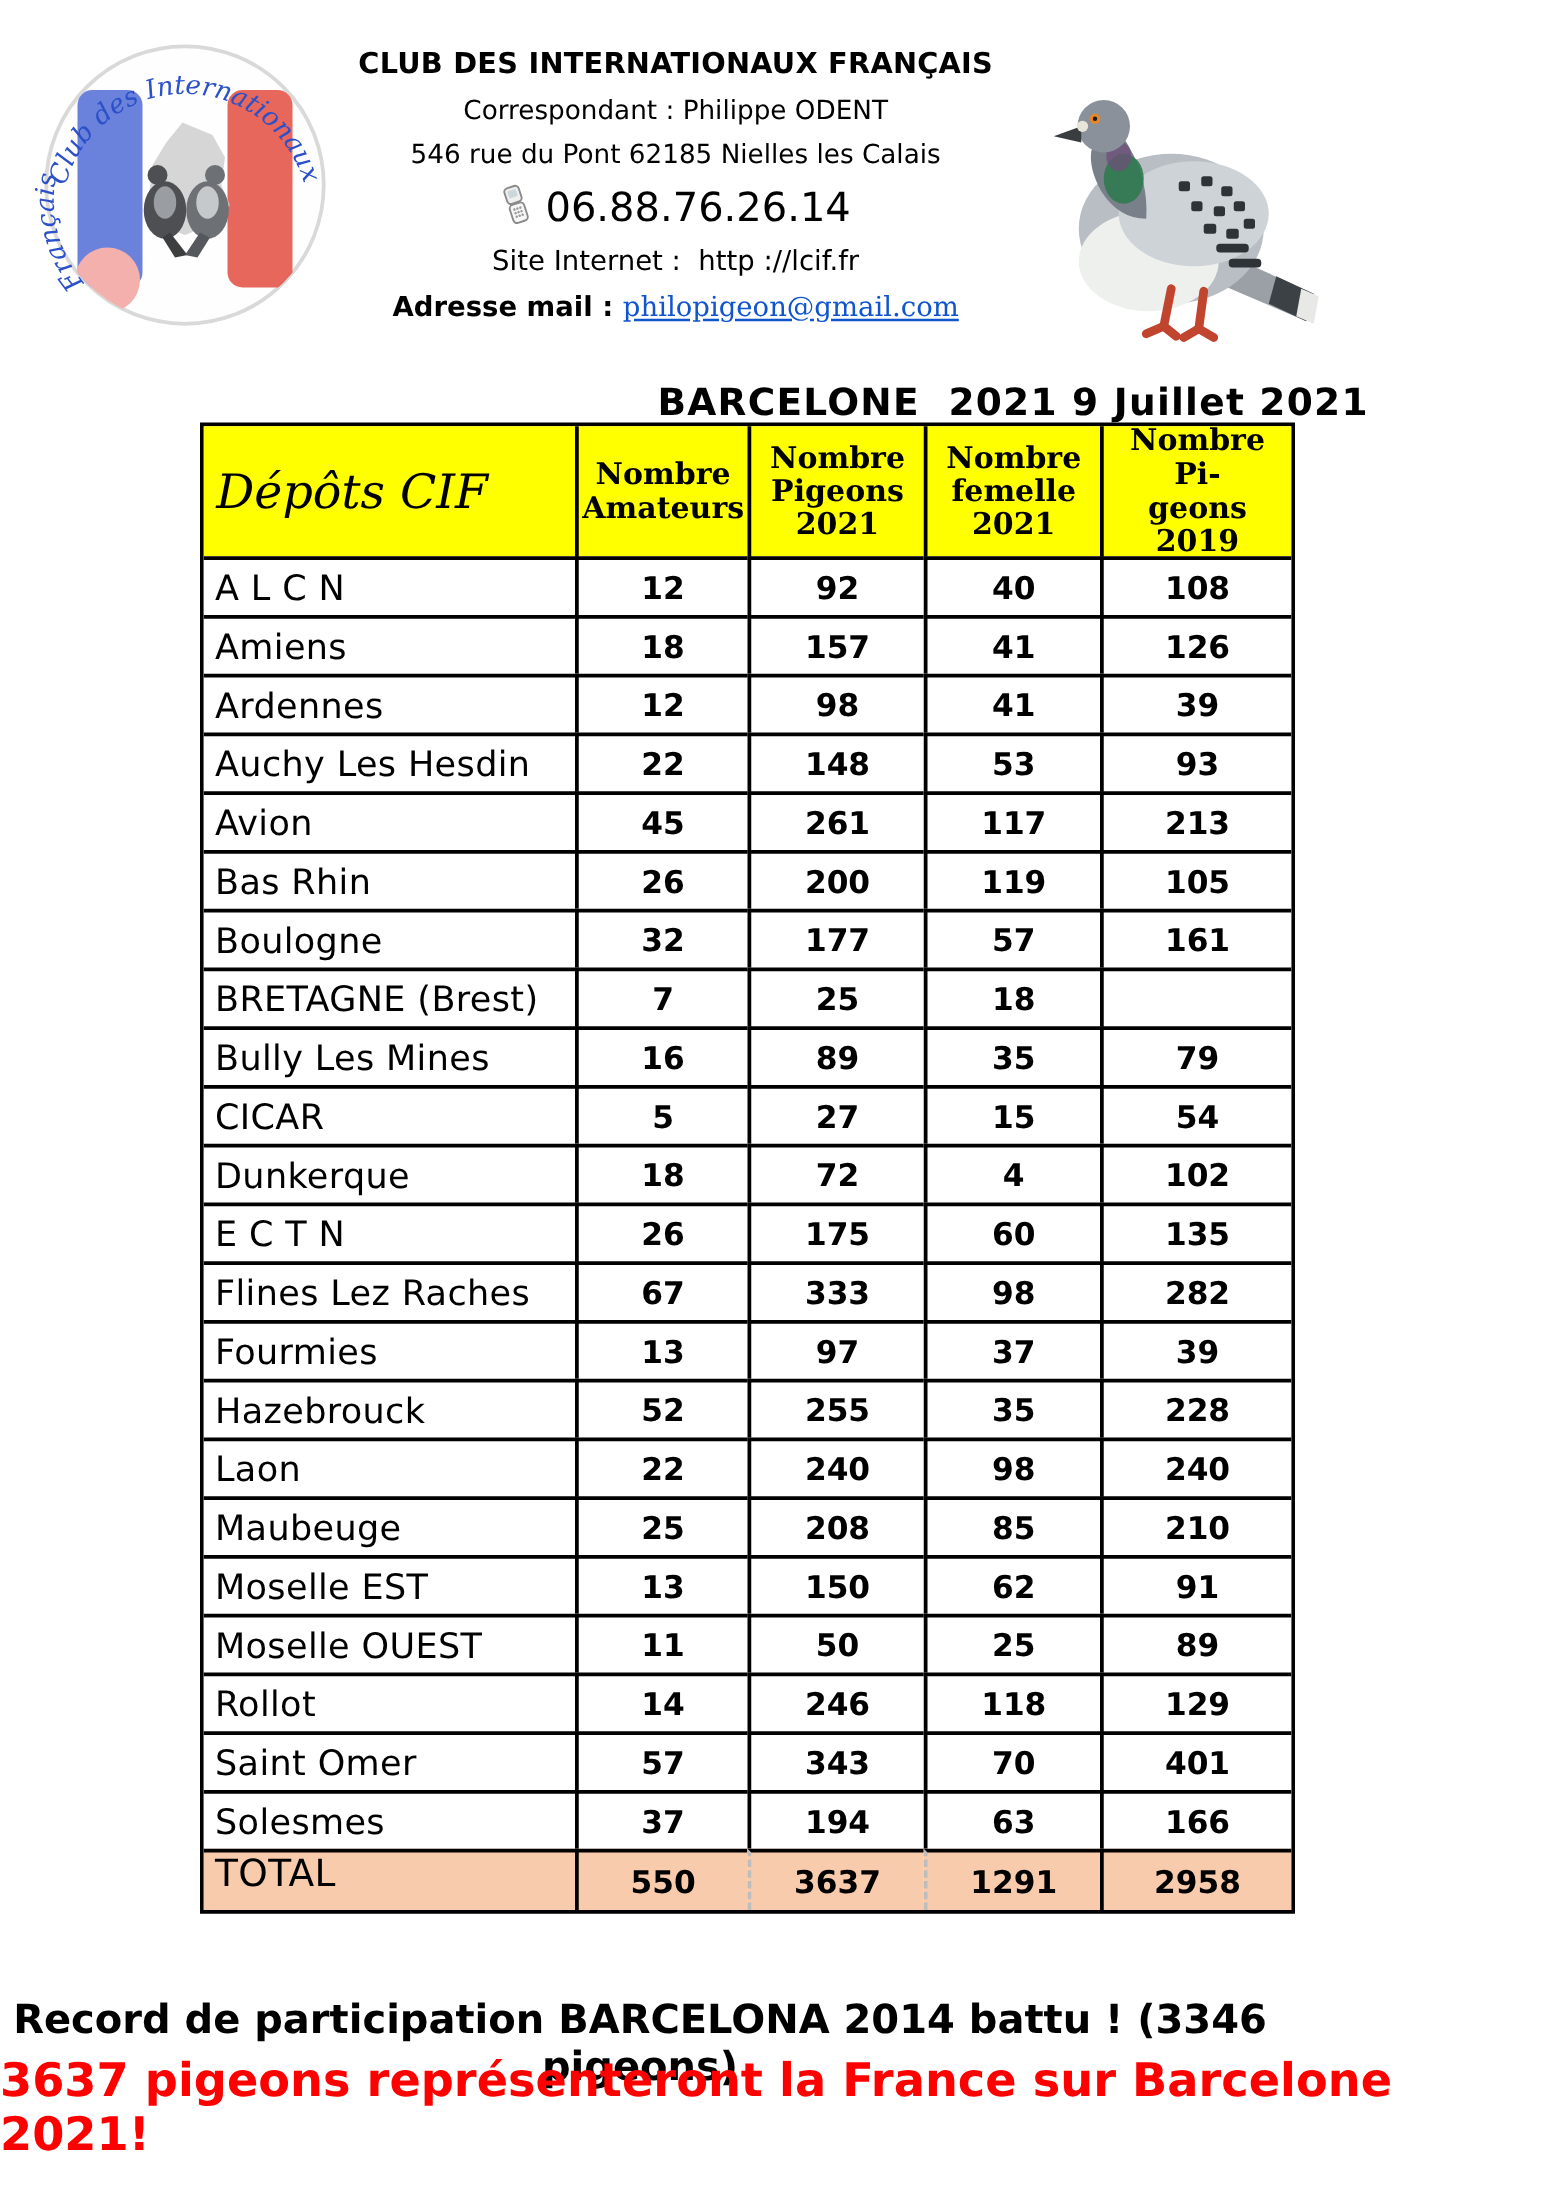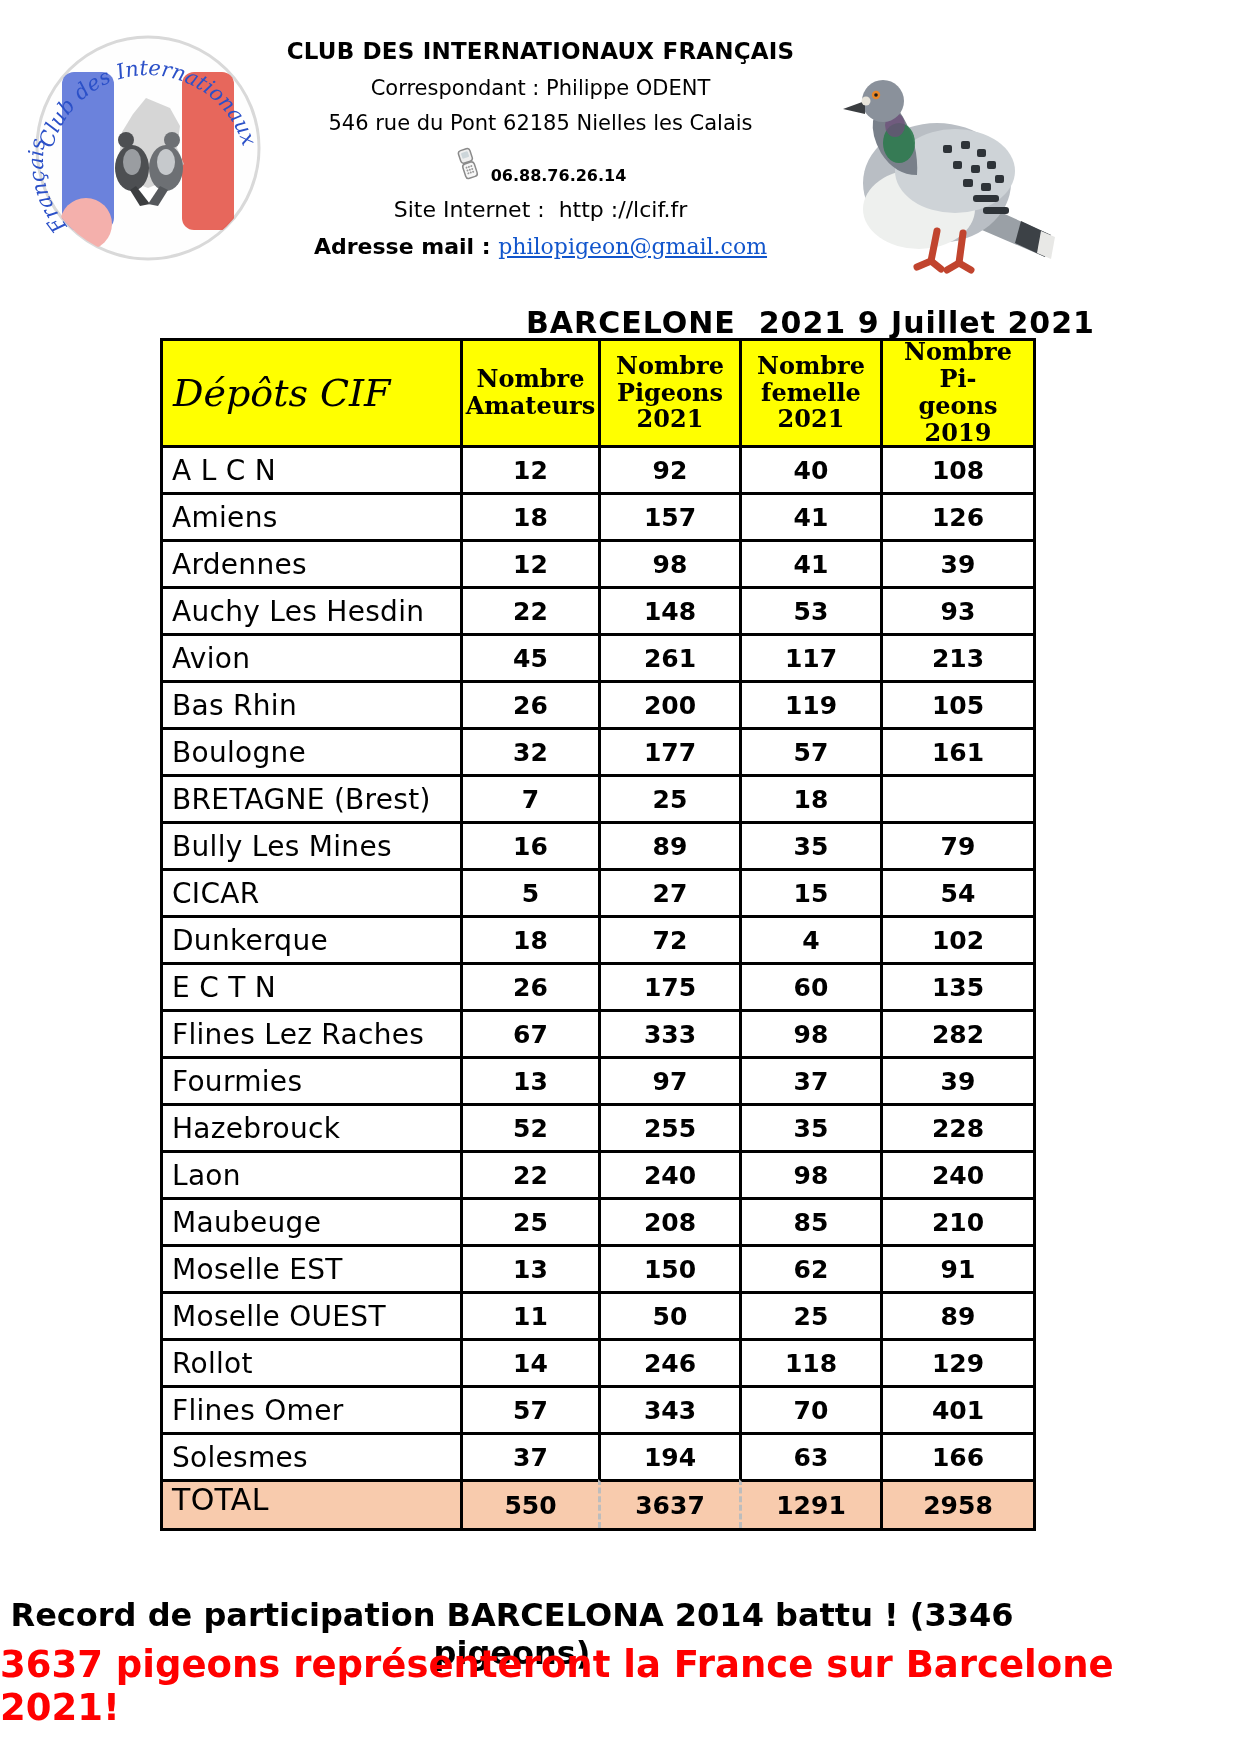--- a/index.html
+++ b/index.html
@@ -8,21 +8,21 @@
     position: relative; width: 1240px; height: 1754px; background: #ffffff;
     font-family: "DejaVu Sans", "Liberation Sans", sans-serif; color:#000;
     overflow: hidden; margin: 0 auto;
   }
   
   .logo { position:absolute; left:28px; top:28px; width:240px; height:240px; }
   .contact { position:absolute; left:268px; top:38px; width:545px; text-align:center; }
   .club-name { font-weight:bold; font-size:23px; margin-bottom:12px; letter-spacing:.2px; }
   .c-line { font-size:21px; margin-bottom:11px; }
   .phone-row { display:flex; align-items:flex-end; justify-content:center; gap:10px; margin:12px 0 12px; }
-  .phone-number { font-weight:bold; font-size:16px; }
+  .phone-number { font-weight:normal; font-size:32px; }
   .site-line { font-weight:normal; font-size:22px; white-space:pre; margin-bottom:12px; }
   .mail-row { font-size:22px; }
   .mail-label { font-weight:bold; }
   .mail-link { font-family:"DejaVu Serif","Liberation Serif",serif; color:var(--link,#1155CC); text-decoration:underline; }
   .pigeon-photo { position:absolute; left:825px; top:25px; width:245px; height:260px; }
   
   .title {
     position:absolute; left:0; top:292px; width:1095px; text-align:right;
     font-weight:bold; font-size:30px; white-space:pre; letter-spacing:1px;margin-top:13px;
   }
@@ -279,21 +279,21 @@
       <div class="cell label c1">Moselle OUEST</div>
       <div class="cell num">11</div>
       <div class="cell num">50</div>
       <div class="cell num">25</div>
       <div class="cell num">89</div>
       <div class="cell label c1">Rollot</div>
       <div class="cell num">14</div>
       <div class="cell num">246</div>
       <div class="cell num">118</div>
       <div class="cell num">129</div>
-      <div class="cell label c1">Flines Omer</div>
+      <div class="cell label c1">Saint Omer</div>
       <div class="cell num">57</div>
       <div class="cell num">343</div>
       <div class="cell num">70</div>
       <div class="cell num">401</div>
       <div class="cell label c1">Solesmes</div>
       <div class="cell num">37</div>
       <div class="cell num">194</div>
       <div class="cell num">63</div>
       <div class="cell num">166</div>
       <div class="cell label c1 tot tlabel">TOTAL</div>

